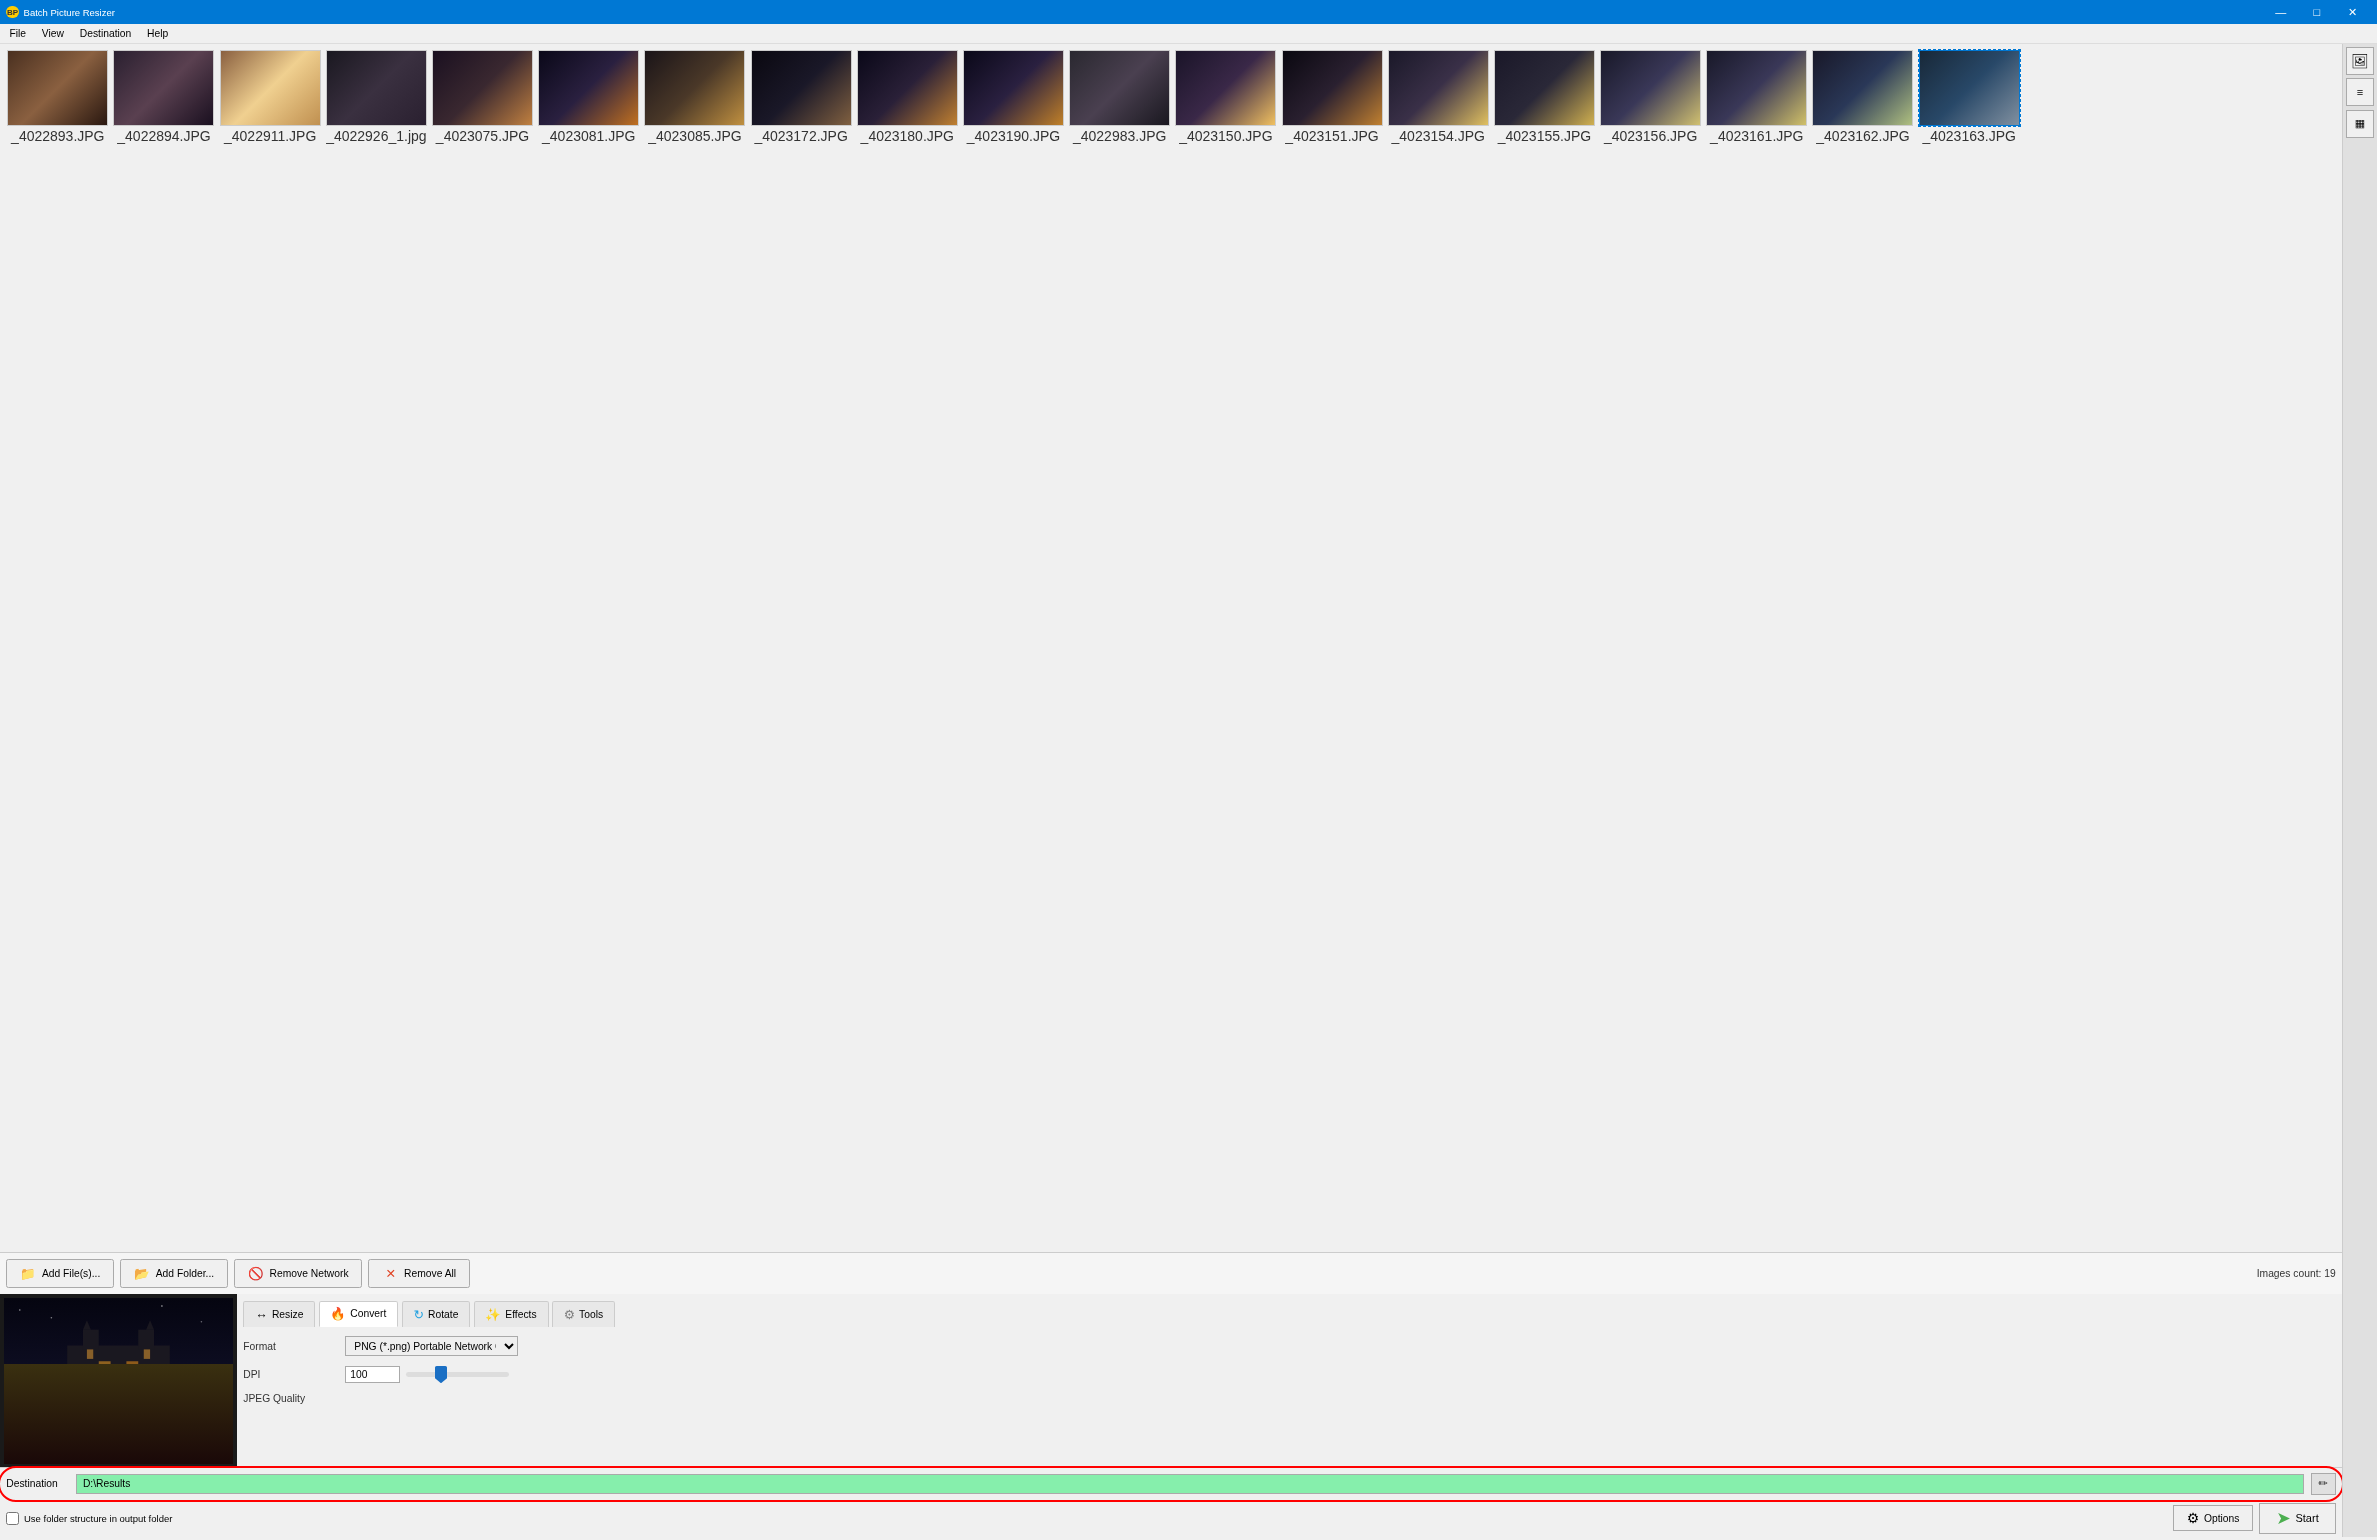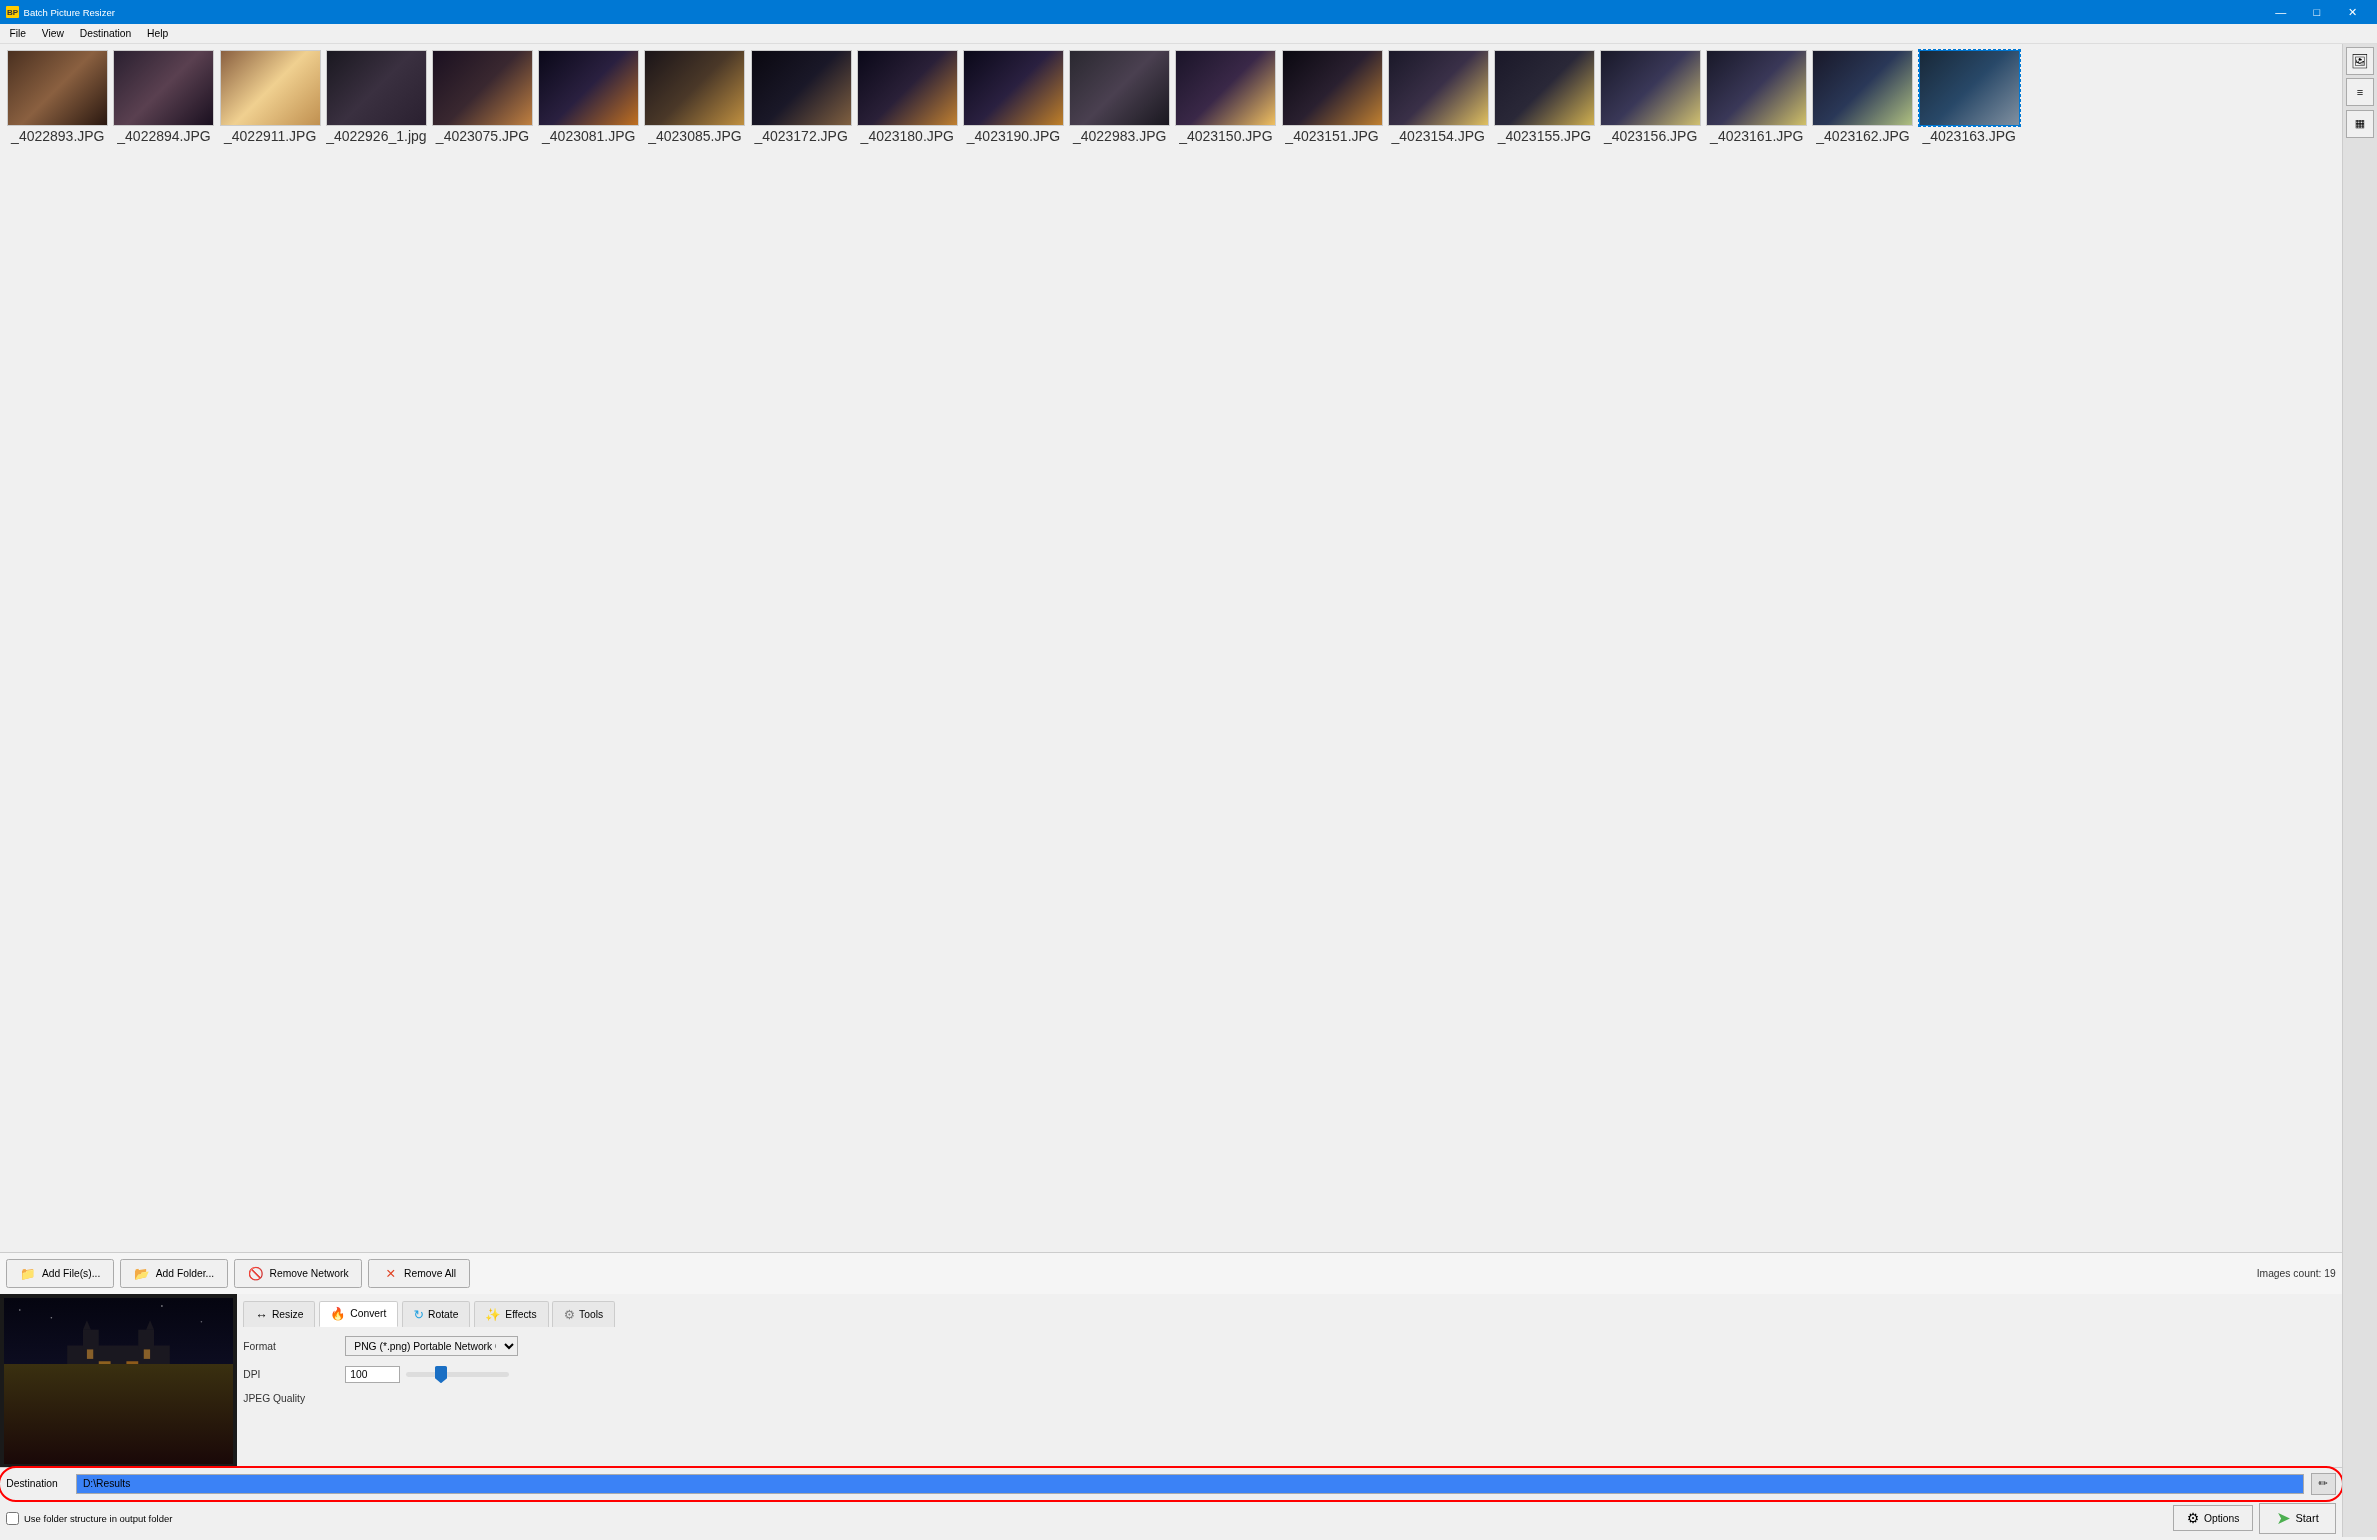--- a/index.html
+++ b/index.html
@@ -22,21 +22,21 @@
     }
     .title-bar-left {
       display: flex;
       align-items: center;
       gap: 4.7px;
     }
     .title-bar-icon {
       width: 12.6px;
       height: 12.6px;
       background: #ffcc00;
-      border-radius: 1px;
+      border-radius: 6px;
       font-size: 8px;
       display: flex;
       align-items: center;
       justify-content: center;
       color: #333;
       font-weight: bold;
     }
     .title-bar-title {
       font-size: 9.5px;
     }
@@ -295,21 +295,21 @@
     .dest-label {
       font-size: 10.3px;
       font-weight: 500;
       min-width: 63px;
     }
     .dest-input {
       flex: 1;
       padding: 3.2px 6.3px;
       border: 0.8px solid #aaa;
       font-size: 10.3px;
-      background: #3b82f6;
+      background: #86efac;
     }
     .dest-browse-btn {
       width: 25px;
       height: 22px;
       display: flex;
       align-items: center;
       justify-content: center;
       background: #e0e0e0;
       border: 0.8px solid #aaa;
       cursor: pointer;

